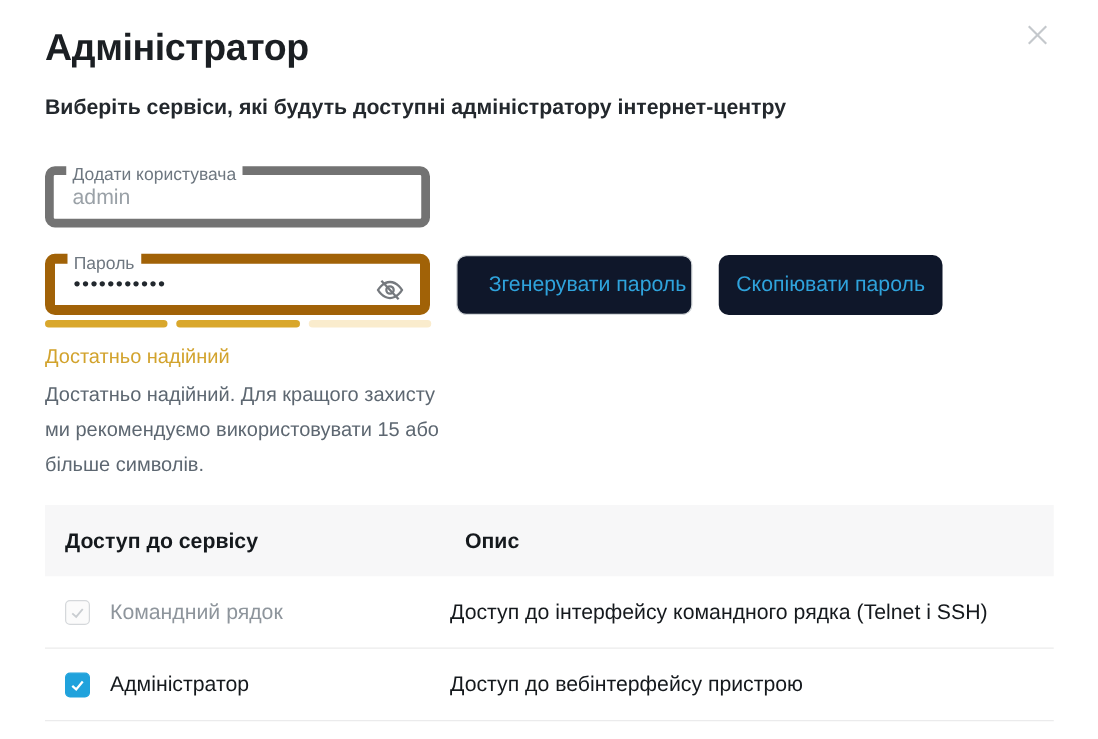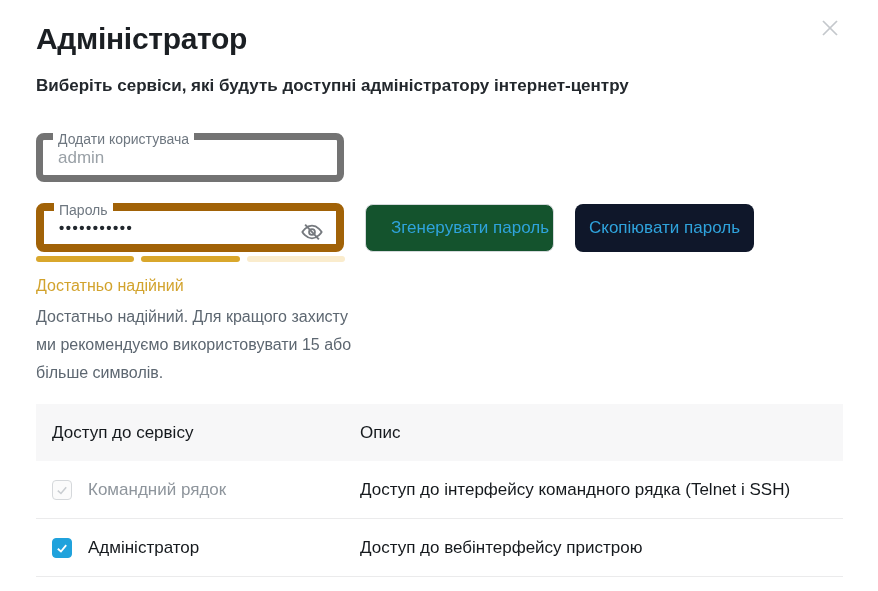--- a/index.html
+++ b/index.html
@@ -63,21 +63,21 @@
   .btn {
     position: absolute; top: 204px; height: 48px;
     border-radius: 8px;
     font-family: "Liberation Sans", "DejaVu Sans", sans-serif;
     font-size: 17px; color: #2fa3dc;
     display: flex; align-items: center; justify-content: center;
     cursor: pointer;
   }
   .btn-generate {
     left: 365px; width: 189px;
-    background: #14532d; border: 1px solid #d5d9dc; padding-left: 21px;
+    background: #0f172a; border: 1px solid #d5d9dc; padding-left: 21px;
   }
   .btn-copy {
     left: 575px; width: 179px;
     background: #0f172a; border: none;
   }
   
   .meter {
     position: absolute; left: 36px; top: 256px; width: 309px; height: 6px;
     display: flex; gap: 7px;
   }
@@ -90,21 +90,21 @@
   }
   .strength-hint {
     position: absolute; left: 36px; top: 303px; width: 334px;
     font-size: 16px; color: #5d6771; line-height: 28px;
   }
   
   .svc-table { position: absolute; left: 36px; top: 404px; width: 807px; }
   .t-header {
     display: flex; align-items: center; height: 57px;
     background: #f7f7f8;
-    font-size: 17px; font-weight: 400; color: #15191d;
+    font-size: 17px; font-weight: 700; color: #15191d; gap: 12px;
   }
   .t-row {
     display: flex; align-items: center; height: 58px;
     border-bottom: 1px solid #ebebec;
     font-size: 17px; color: #15191d;
   }
   .col-service { width: 324px; padding-left: 16px; display: flex; align-items: center; }
   .col-desc { flex: 1; padding-right: 8px; }
   .cb {
     width: 20px; height: 20px; border-radius: 4px;

